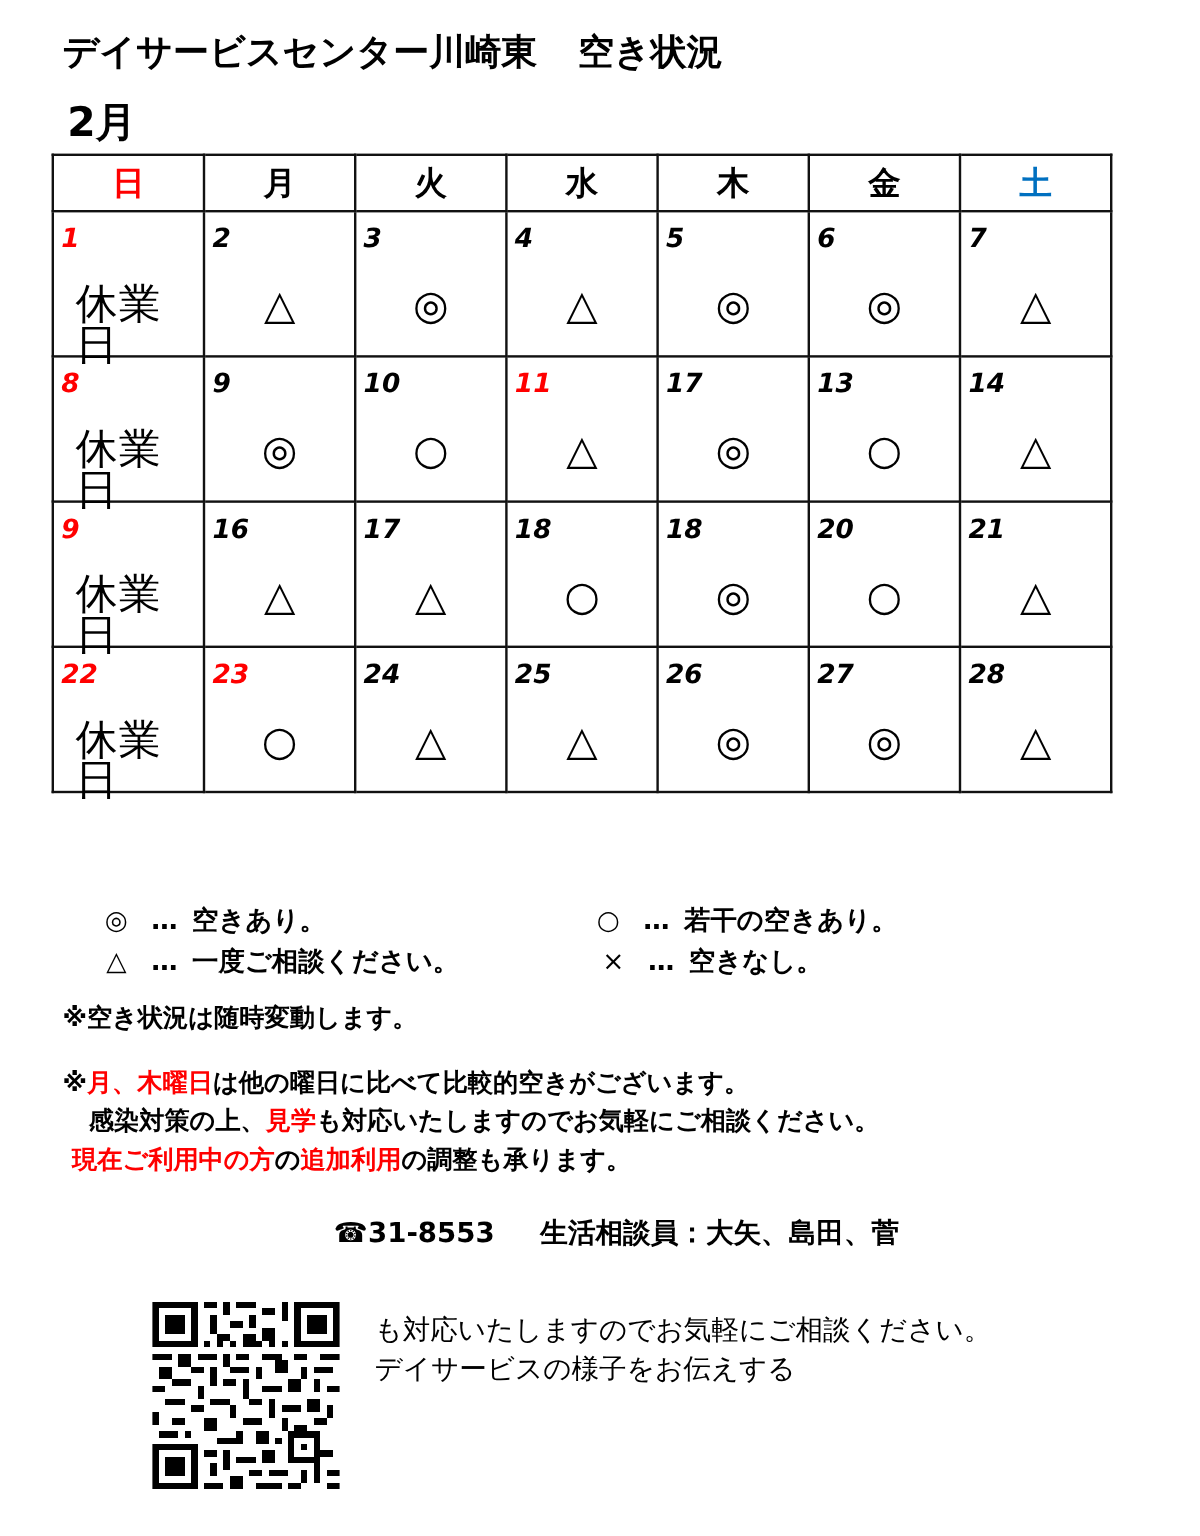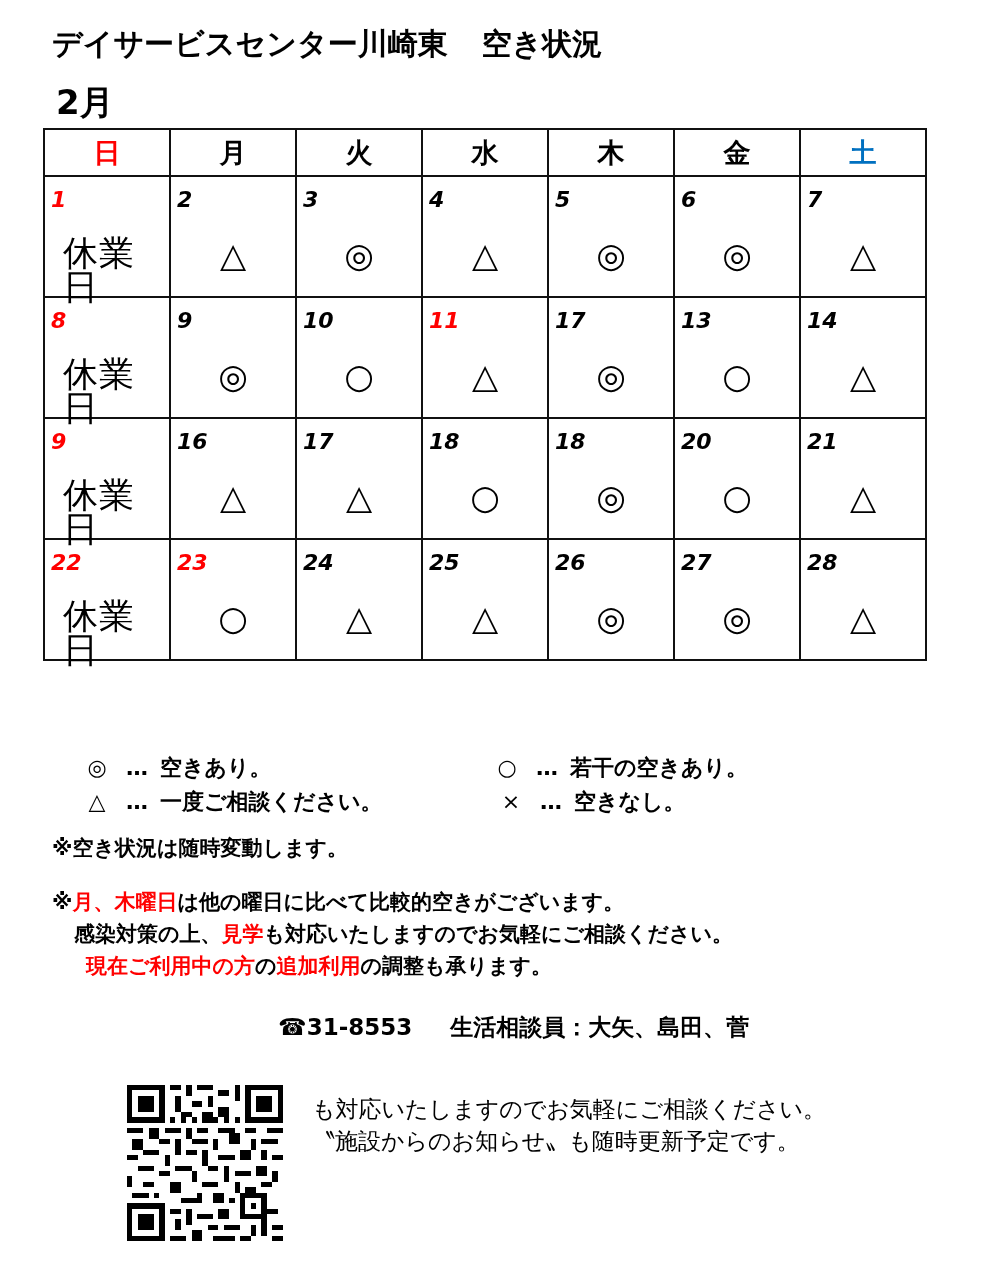--- a/index.html
+++ b/index.html
@@ -200,21 +200,21 @@
   <span class="sym">×</span><span class="dots">…</span><span>空きなし。</span>
 </div>
 
 <div class="note" style="top:832px;">※空き状況は随時変動します。</div>
 <div class="note" style="top:886px;">
   <span>※</span><span class="red">月、木曜日</span><span>は他の曜日に比べて比較的空きがございます。</span>
 </div>
 <div class="note" style="top:918px; left:74px;">
   <span>感染対策の上、</span><span class="red">見学</span><span>も対応いたしますのでお気軽にご相談ください。</span>
 </div>
-<div class="note" style="top:950px; left:86px;text-align:center;">
+<div class="note" style="top:950px; left:60px;text-align:center;">
   <span class="red">現在ご利用中の方</span><span>の</span><span class="red">追加利用</span><span>の調整も承ります。</span>
 </div>
 
 <div id="contact">
   <span>☎</span><span>31-8553</span><span class="gap"></span><span>生活相談員：大矢、島田、菅</span>
 </div>
 
 <div id="qr">
   <svg width="156" height="156" viewBox="0 0 29 29" shape-rendering="crispEdges">
     <rect width="29" height="29" fill="#fff"></rect>
@@ -304,14 +304,14 @@
         <rect x="21" y="28" width="2" height="1"></rect>
         <rect x="27" y="28" width="2" height="1"></rect>
     </g>
     <rect x="22" y="21" width="3" height="3" fill="#fff"></rect>
       <rect x="23" y="22" width="1" height="1" fill="#000"></rect>
   </svg>
 </div>
 
 <div id="qrtext">
   <div>も対応いたしますのでお気軽にご相談ください。</div>
-  <div>〝施設からのお知らせ〟も随時更新予定です。</div>
+  <div>デイサービスの様子をお伝えする</div>
 </div>
 
 </body></html>

